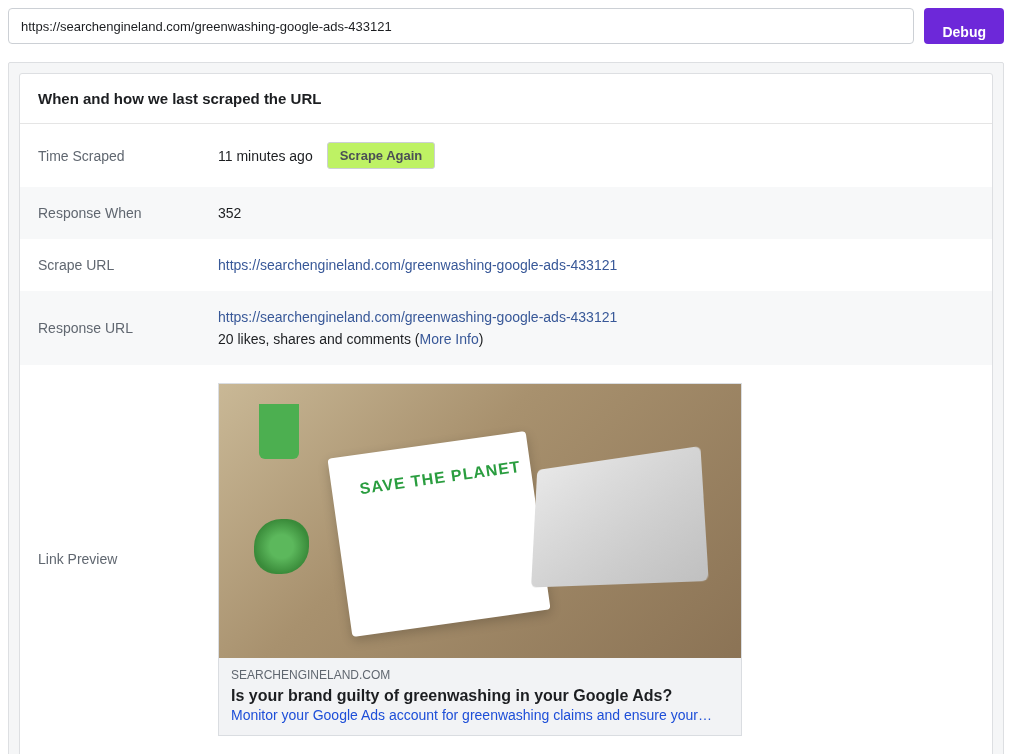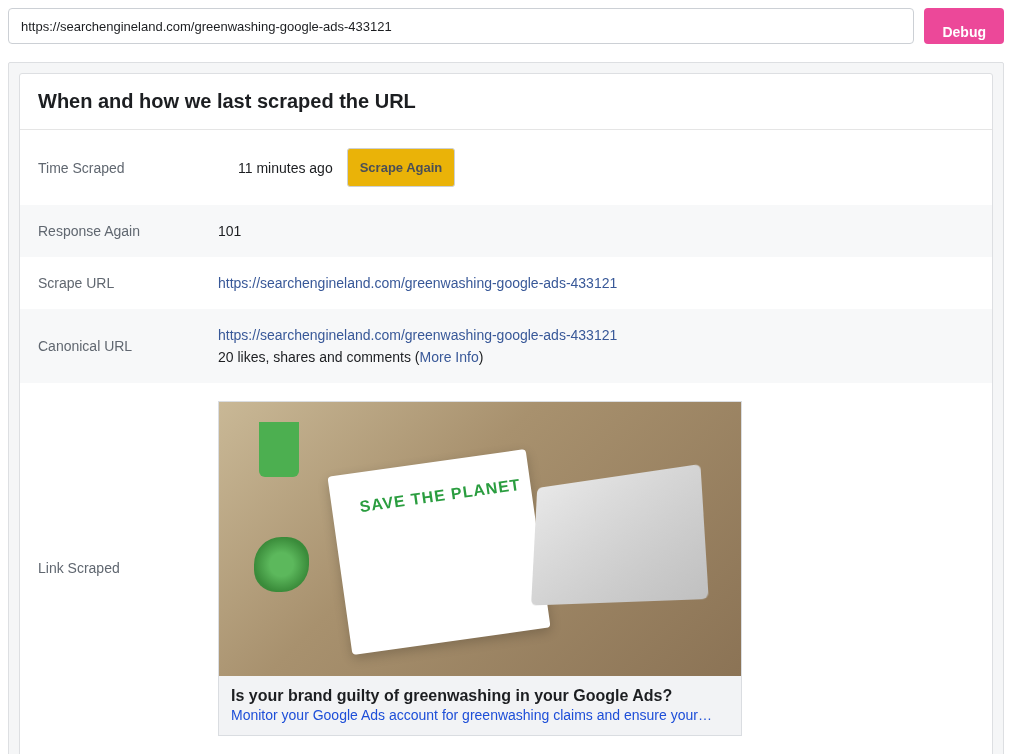--- a/index.html
+++ b/index.html
@@ -26,21 +26,21 @@
       flex: 1;
       height: 36px;
       border: 1px solid #ccd0d5;
       border-radius: 4px;
       padding: 0 12px;
       font-size: 13px;
       color: #1c1e21;
       outline: none;
     }
     .debug-btn {
-      background: #ec4899;
+      background: #6d28d9;
       color: #fff;
       border: none;
       border-radius: 4px;
       padding: 16px 18px;
       height: 36px;
       font-size: 14px;
       font-weight: bold;
       cursor: pointer;
     }
     .panel {
@@ -51,21 +51,21 @@
     }
     .card {
       background: #fff;
       border: 1px solid #dddfe2;
       border-radius: 3px;
       overflow: hidden;
     }
     .card-header {
       padding: 16px 18px;
       font-weight: bold;
-      font-size: 20px;
+      font-size: 15px;
       color: #1c1e21;
       border-bottom: 1px solid #e5e5e5;
     }
     .row {
       display: flex;
       padding: 18px;
       align-items: center;
     }
     .row-alt {
       background: #f7f8f9;
@@ -78,27 +78,26 @@
     }
     .row-value {
       flex: 1;
       color: #1c1e21;
       font-size: 14px;
     }
     .row-value-time {
       display: flex;
       align-items: center;
       gap: 14px;
-      margin-left: 20px;
     }
     .scrape-btn {
-      background: #eab308;
+      background: #bef264;
       border: 1px solid #ccd0d5;
       border-radius: 3px;
-      padding: 11px 12px;
+      padding: 5px 12px;
       font-size: 13px;
       font-weight: bold;
       color: #4b4f56;
       cursor: pointer;
     }
     .link {
       color: #385898;
       text-decoration: none;
       cursor: pointer;
     }
@@ -214,51 +213,52 @@
 
       <div class="row">
         <div class="row-label">Time Scraped</div>
         <div class="row-value row-value-time">
           <span>11 minutes ago</span>
           <button class="scrape-btn">Scrape Again</button>
         </div>
       </div>
 
       <div class="row row-alt">
-        <div class="row-label">Response Again</div>
-        <div class="row-value">101</div>
+        <div class="row-label">Response When</div>
+        <div class="row-value">352</div>
       </div>
 
       <div class="row">
         <div class="row-label">Scrape URL</div>
         <div class="row-value">
           <a class="link">https://searchengineland.com/greenwashing-google-ads-433121</a>
         </div>
       </div>
 
       <div class="row row-alt">
-        <div class="row-label">Canonical URL</div>
+        <div class="row-label">Response URL</div>
         <div class="row-value">
           <a class="link">https://searchengineland.com/greenwashing-google-ads-433121</a>
           <div class="canonical-meta">
             <span>20 likes, shares and comments (</span><a class="link">More Info</a><span>)</span>
           </div>
         </div>
       </div>
 
       <div class="row row-preview">
-        <div class="row-label">Link Scraped</div>
+        <div class="row-label">Link Preview</div>
         <div class="row-value">
           <div class="preview-card">
             <div class="preview-img">
               <div class="cup"></div>
               <div class="plant"></div>
               <div class="preview-img-text">SAVE THE PLANET</div>
             </div>
             <div class="preview-body">
+              <div class="preview-domain">SEARCHENGINELAND.COM</div>
               <div class="preview-title">Is your brand guilty of greenwashing in your Google Ads?</div>
               <div class="preview-desc">Monitor your Google Ads account for greenwashing claims and ensure your…</div>
             </div>
           </div>
         </div>
       </div>
 
     </div>
   </div>
 

